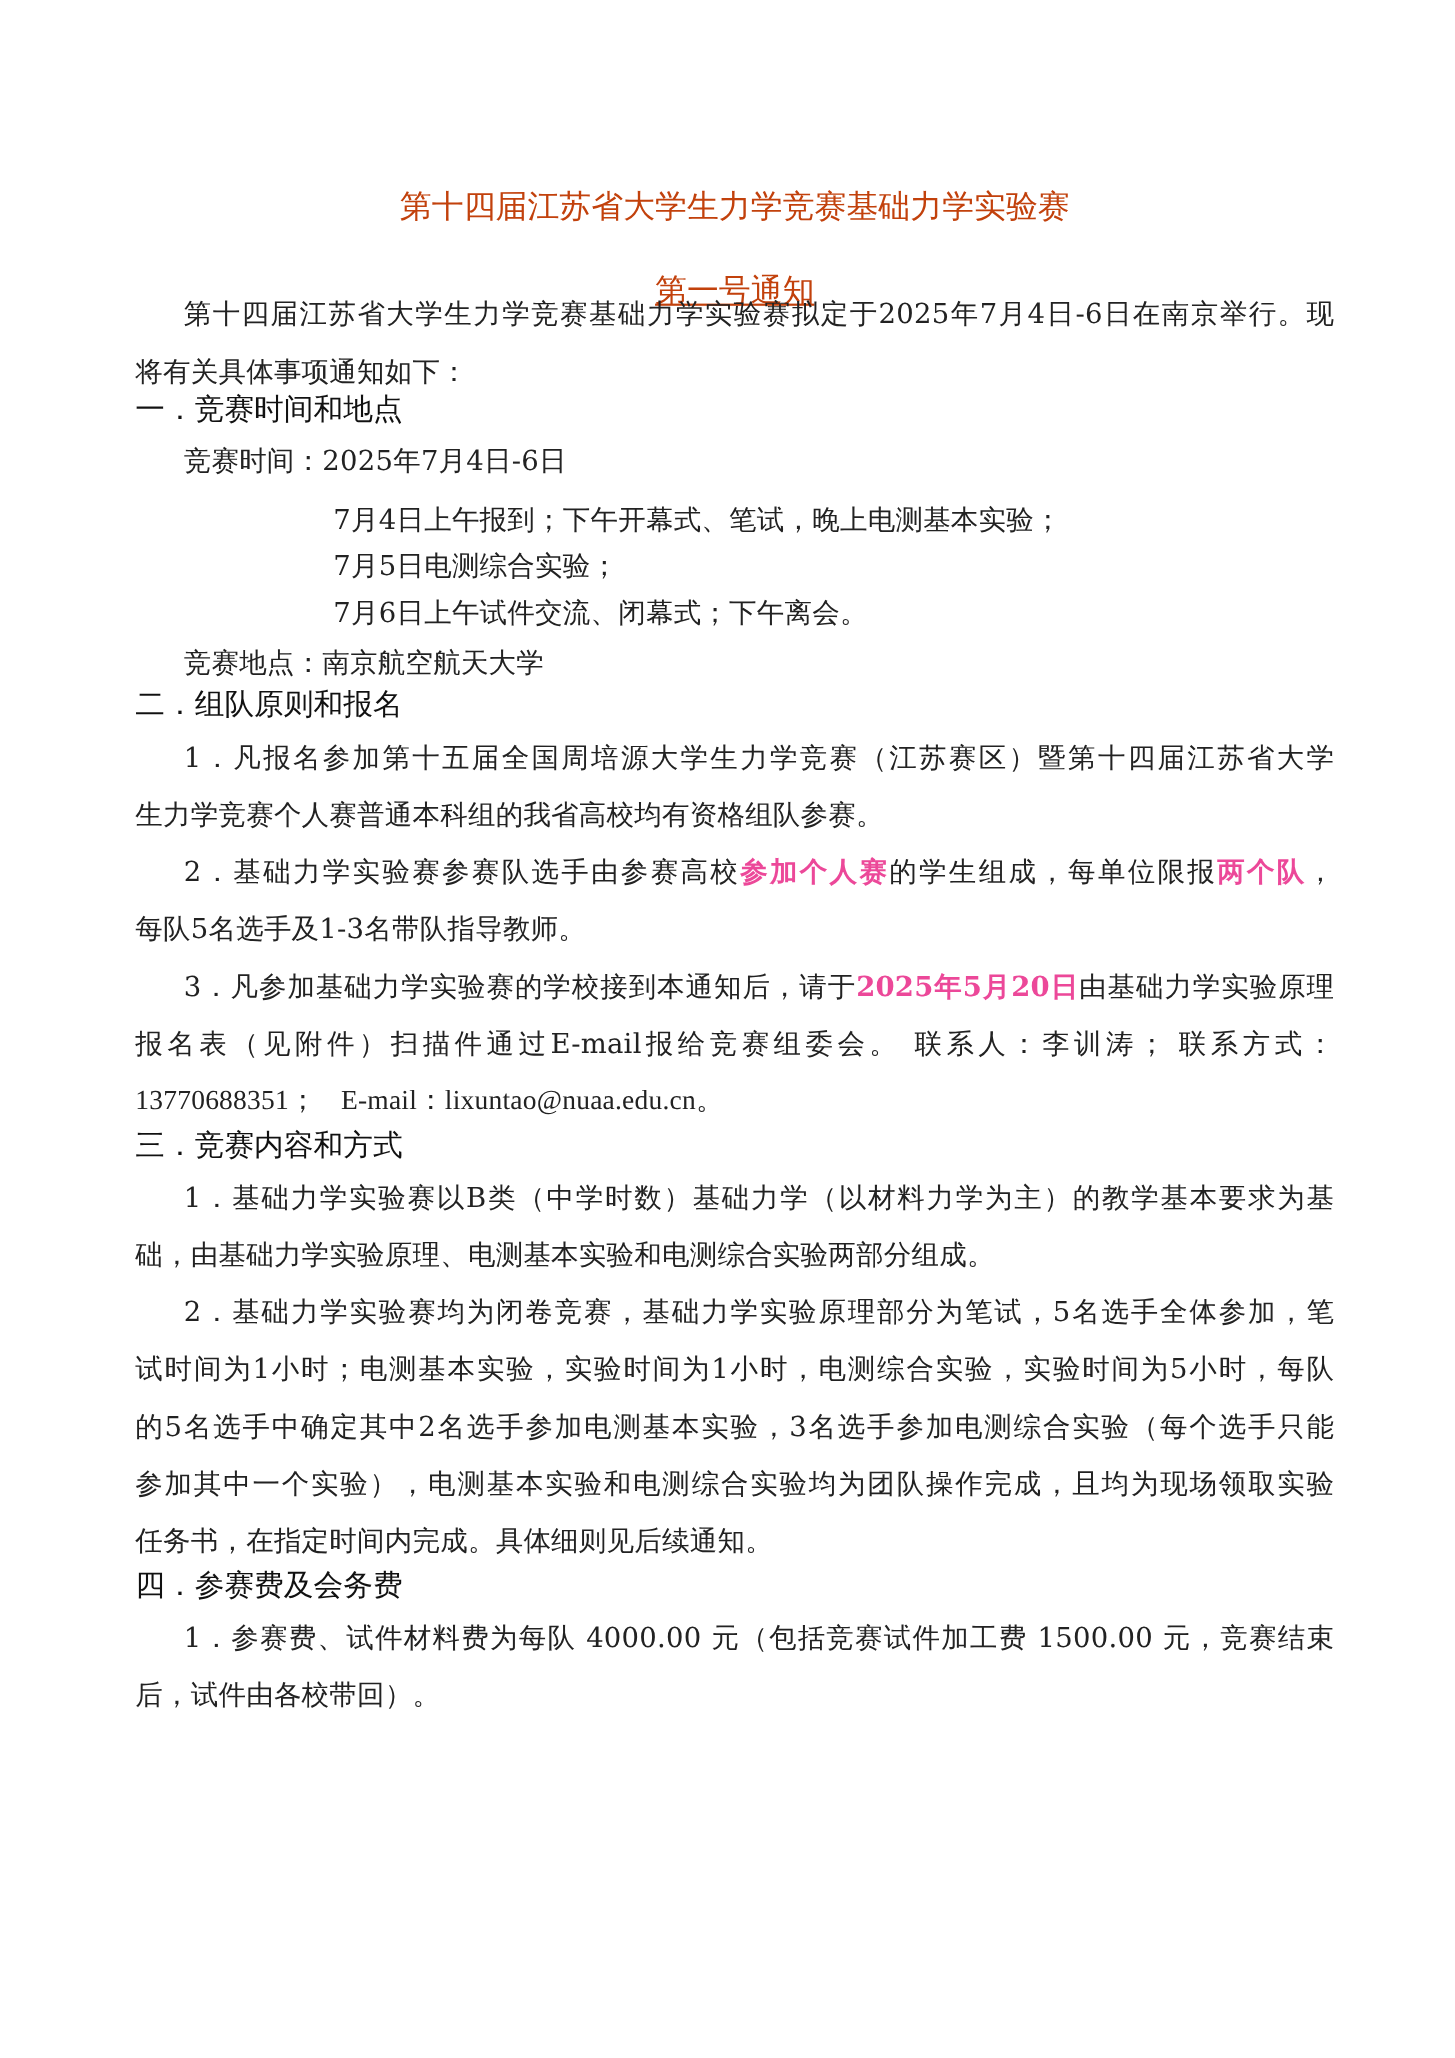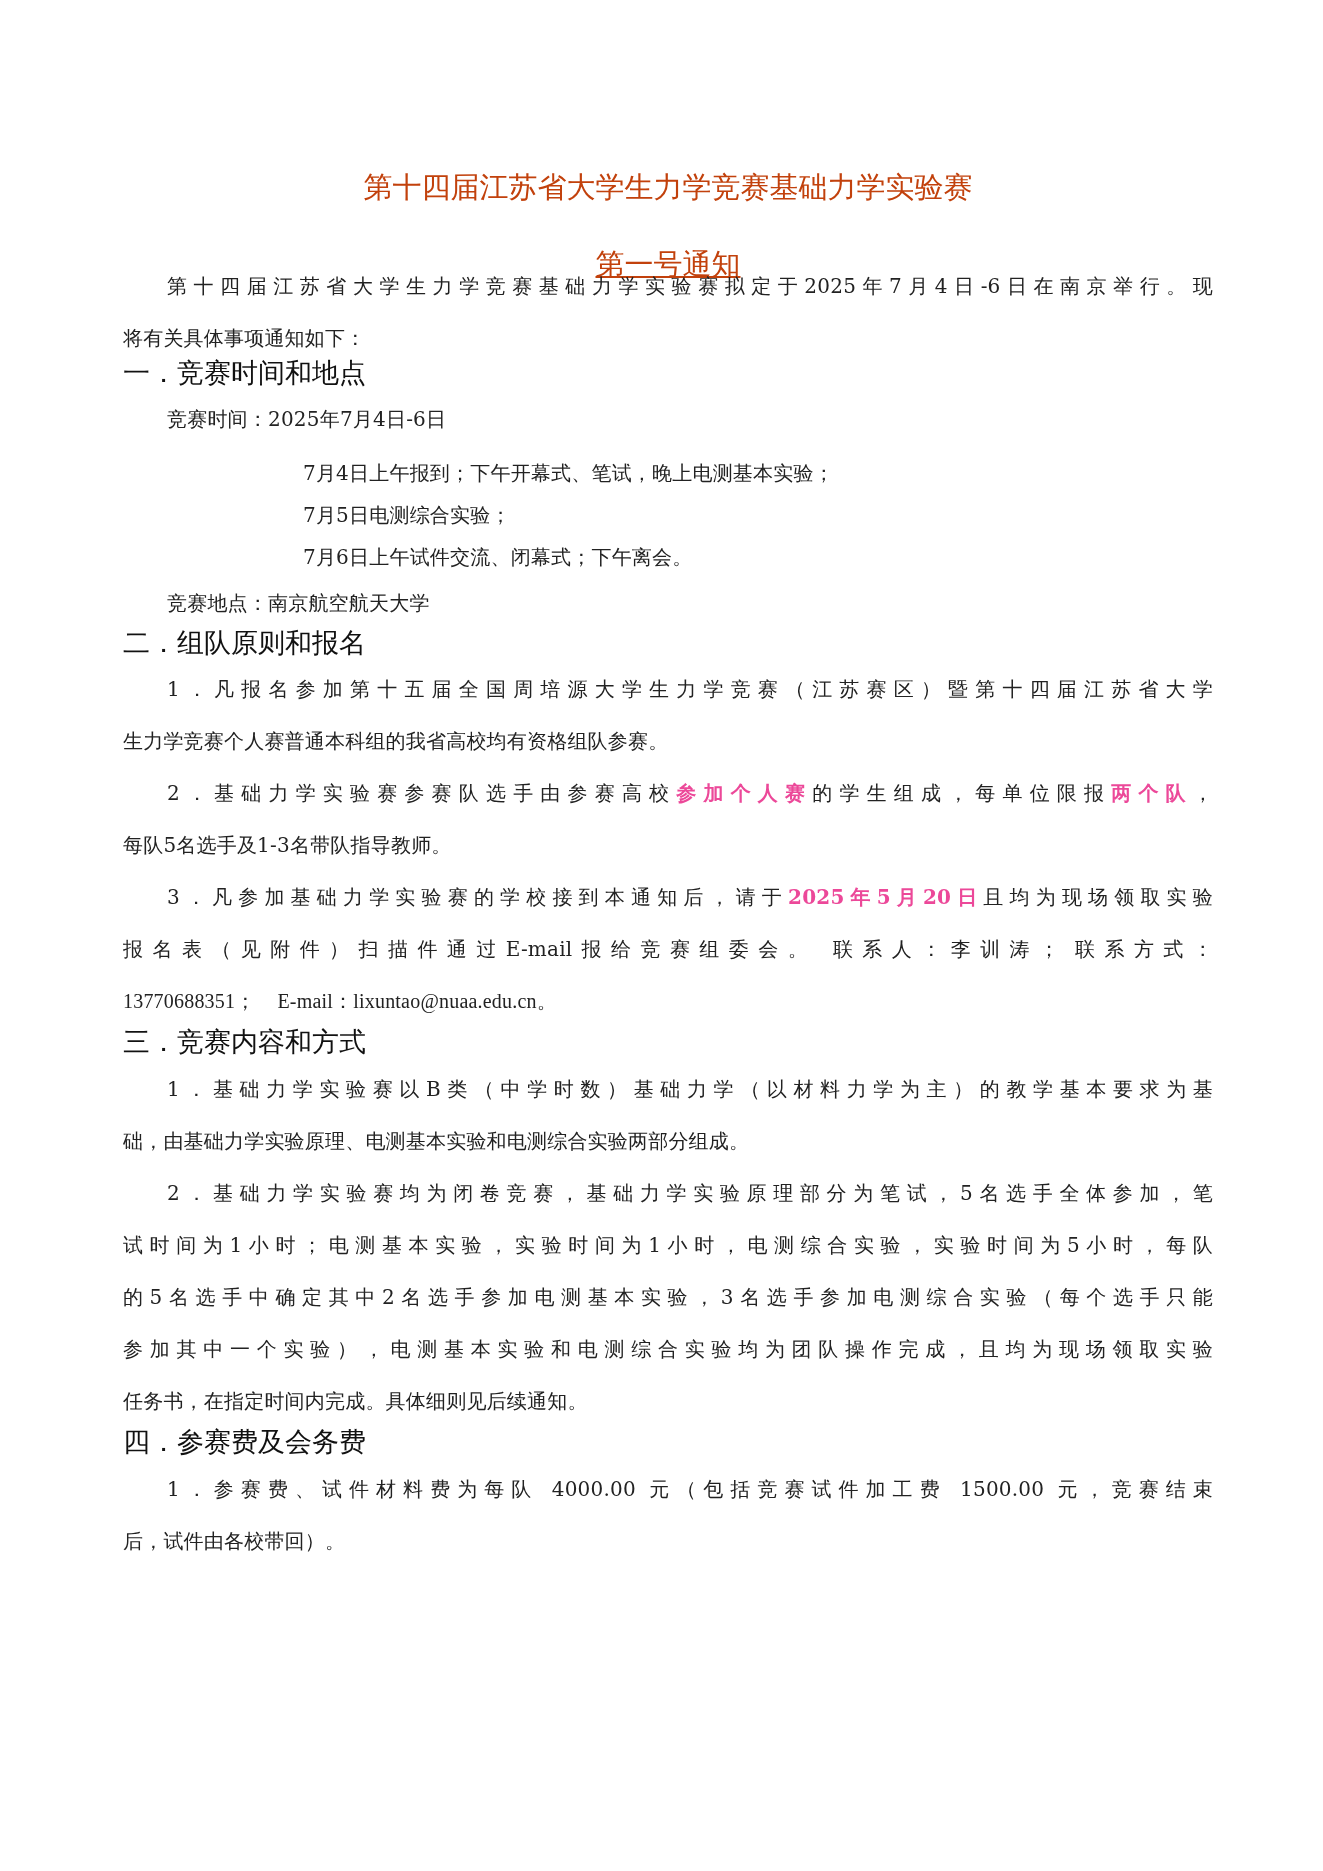--- a/index.html
+++ b/index.html
@@ -31,21 +31,21 @@
     color: #c2410c;
     white-space: nowrap;
   }
   .title-main { top: 168px; }
   .title-sub  { top: 245px; text-decoration: underline; }
 
   .line {
     position: absolute;
     left: 0;
     width: 1090px;
-    font-size: 20px;
+    font-size: 25px;
     line-height: 30px;
     color: #222;
     white-space: nowrap;
     letter-spacing: 0.2px;
   }
   .indent2 { left: 44px; }
   .indent-sched { left: 180px; }
   .justify {
     text-align: justify;
     text-align-last: justify;
@@ -78,31 +78,31 @@
   <div class="line indent2" style="top:404px;">
     <span>竞赛时间：</span><span>2025年7月4日-6日</span>
   </div>
   <div class="line indent-sched" style="top:458px;">7月4日上午报到；下午开幕式、笔试，晚上电测基本实验；</div>
   <div class="line indent-sched" style="top:500px;">7月5日电测综合实验；</div>
   <div class="line indent-sched" style="top:542px;">7月6日上午试件交流、闭幕式；下午离会。</div>
   <div class="line indent2" style="top:588px;">
     <span>竞赛地点：</span><span>南京航空航天大学</span>
   </div>
 
-  <div class="heading" style="top:626px;">二．组队原则和报名</div>
+  <div class="heading" style="top:626px;font-family:Liberation Mono, monospace;">二．组队原则和报名</div>
   <div class="line indent2 justify" style="top:674px; width:1046px;">1．凡报名参加第十五届全国周培源大学生力学竞赛（江苏赛区）暨第十四届江苏省大学</div>
   <div class="line" style="top:726px;">生力学竞赛个人赛普通本科组的我省高校均有资格组队参赛。</div>
 
   <div class="line indent2 justify" style="top:778px; width:1046px;">
     <span>2．基础力学实验赛参赛队选手由参赛高校</span><span class="bold">参加个人赛</span><span>的学生组成，每单位限报</span><span class="bold">两个队</span><span>，</span>
   </div>
   <div class="line" style="top:830px;">每队5名选手及1-3名带队指导教师。</div>
 
   <div class="line indent2 justify" style="top:882px; width:1046px;">
-    <span>3．凡参加基础力学实验赛的学校接到本通知后，请于</span><span class="bold">2025年5月20日</span><span>且均为现场领取实验</span>
+    <span>3．凡参加基础力学实验赛的学校接到本通知后，请于</span><span class="bold">2025年5月20日</span><span>由基础力学实验原理</span>
   </div>
   <div class="line justify" style="top:934px;">报名表（见附件）扫描件通过E-mail报给竞赛组委会。 联系人：李训涛； 联系方式：</div>
   <div class="line" style="top:986px; font-family: 'Liberation Serif', serif;">
     <span>13770688351；</span><span class="sp"></span><span>E-mail：</span><span>lixuntao@nuaa.edu.cn</span><span>。</span>
   </div>
 
   <div class="heading" style="top:1025px;">三．竞赛内容和方式</div>
   <div class="line indent2 justify" style="top:1074px; width:1046px;">1．基础力学实验赛以B类（中学时数）基础力学（以材料力学为主）的教学基本要求为基</div>
   <div class="line" style="top:1126px;">础，由基础力学实验原理、电测基本实验和电测综合实验两部分组成。</div>
   <div class="line indent2 justify" style="top:1178px; width:1046px;">2．基础力学实验赛均为闭卷竞赛，基础力学实验原理部分为笔试，5名选手全体参加，笔</div>

